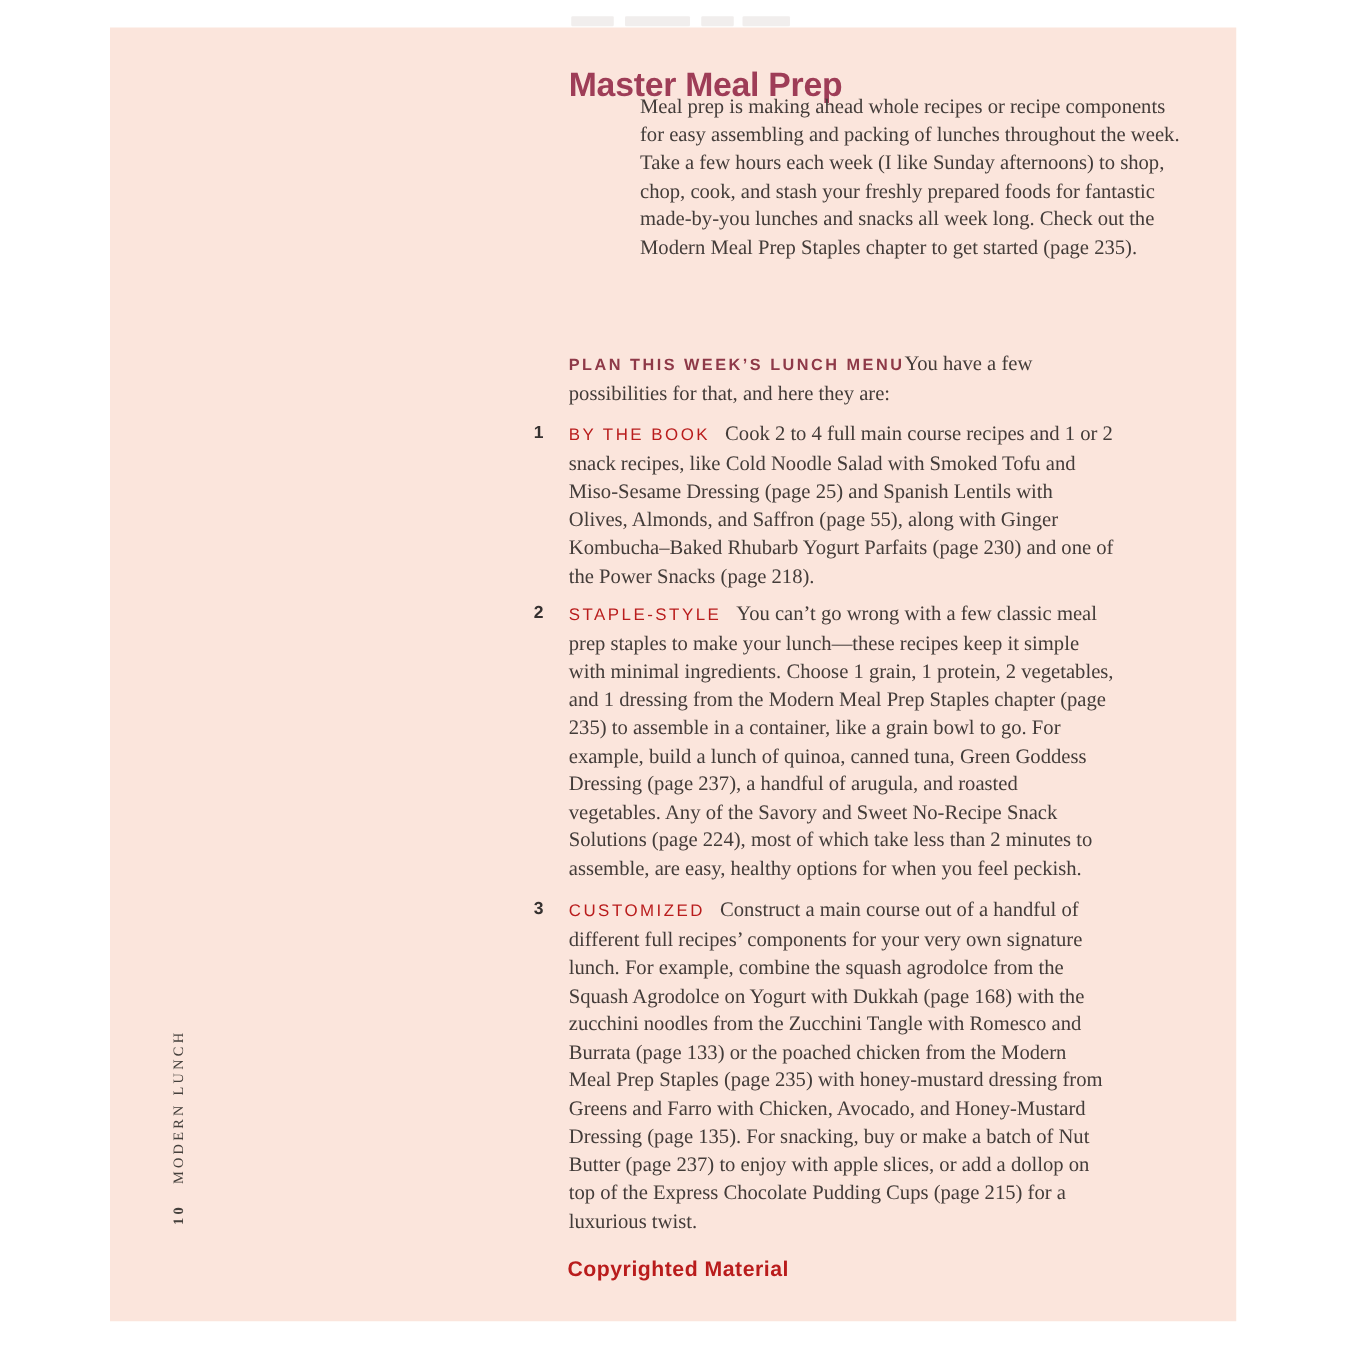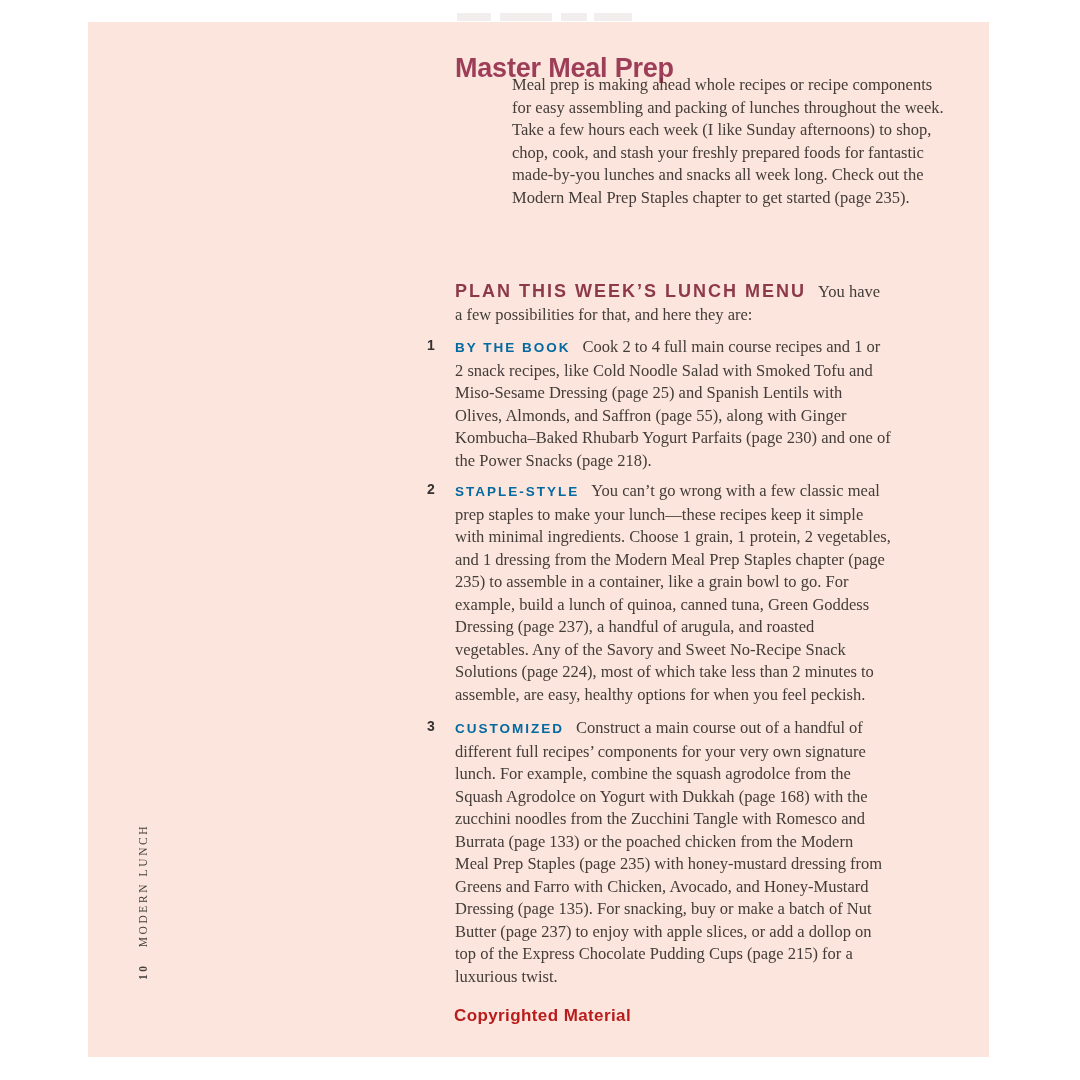--- a/index.html
+++ b/index.html
@@ -27,36 +27,36 @@
     color:#9e3d57;letter-spacing:-0.2px;
   }
   .body-text{
     color:#433c39;font-size:16.5px;line-height:22.5px;
     text-align:left;margin:0;
   }
   .intro{position:absolute;left:472px;top:74px;width:436px;margin-left:40px;}
   .plan{position:absolute;left:455px;top:280px;width:436px;}
   .plan-label{
     font-family:"Liberation Sans","DejaVu Sans",sans-serif;
-    font-weight:bold;font-size:18px;letter-spacing:2px;
-    color:#8e3948;margin-right:12px;
+    font-weight:bold;font-size:13px;letter-spacing:2px;
+    color:#8e3948;
   }
   .list-item{position:absolute;left:455px;width:436px;}
   .item-1{top:336px;}
   .item-2{top:480px;}
   .item-3{top:717px;}
   .item-number{
     position:absolute;left:-28px;top:1px;
     font-family:"Liberation Sans","DejaVu Sans",sans-serif;
     font-weight:bold;font-size:14px;color:#353130;
   }
   .item-label{
     font-family:"Liberation Sans","DejaVu Sans",sans-serif;
-    font-weight:bold;font-size:13.5px;letter-spacing:2px;
-    color:#0369a1;margin-right:12px;
+    font-weight:normal;font-size:13.5px;letter-spacing:2px;
+    color:#b91c1c;margin-right:12px;
   }
   .spine{
     position:absolute;left:137px;top:980px;
     transform:rotate(-90deg);transform-origin:0 0;
     white-space:nowrap;
     font-family:"Liberation Serif","DejaVu Serif",serif;
     font-size:11.5px;letter-spacing:2.6px;color:#45403c;
   }
   .spine-number{font-weight:bold;margin-right:16px;}
   .footer-note{

